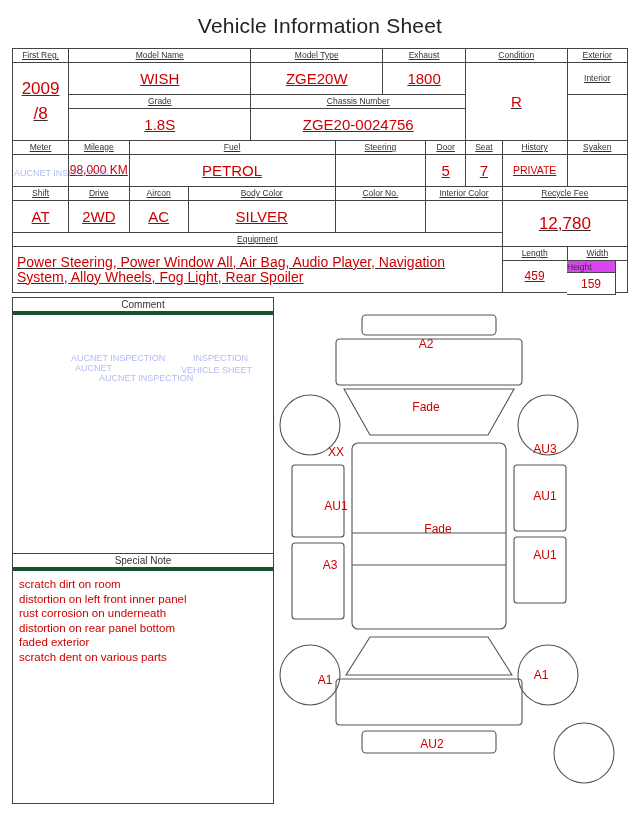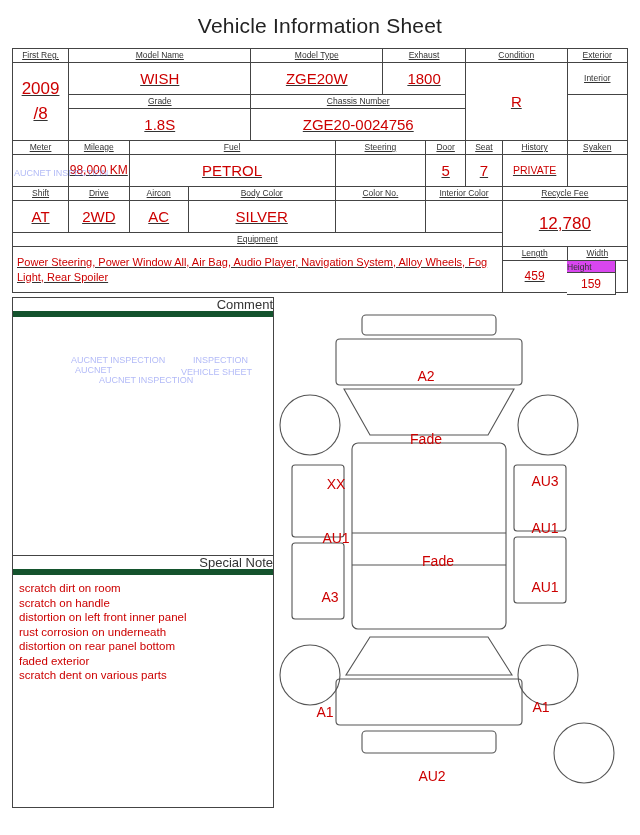--- a/index.html
+++ b/index.html
@@ -64,21 +64,21 @@
   }
   .val.xs {
     font-size: 10.5px;
   }
   .main-top {
     width: 616px;
     text-decoration: underline;
   }
 
   .equip-text {
-    font-size: 11px;
+    font-size: 14px;
     color: #cc0000;
     text-align: left;
     padding: 2px 4px;
     line-height: 15px;
     height: 32px;
   }
 
   
   .lower {
     display: flex;
@@ -92,23 +92,23 @@
   .right-col {
     width: 354px;
     box-sizing: border-box;
     position: relative;
   }
   .panel {
     border: 1px solid #444444;
     box-sizing: border-box;
   }
   .panel-head {
-    font-size: 13px;
-    text-align: right;
-    border-bottom: 6px solid #14532d;
+    font-size: 10px;
+    text-align: center;
+    border-bottom: 4px solid #14532d;
     height: 13px;
     line-height: 13px;
     color: #333333;
   }
   .comment-body {
     height: 238px;
     position: relative;
     overflow: hidden;
   }
   .watermark {
@@ -139,25 +139,24 @@
     position: absolute;
     left: 0;
     right: 0;
     bottom: 6px;
     text-align: center;
     font-size: 9.5px;
     color: #333333;
   }
   .code {
     position: absolute;
-    font-size: 14px;
+    font-size: 12px;
     color: #cc0000;
     white-space: nowrap;
     transform: translate(-50%, -50%);
-    margin-top: 32px;
   }
   .bg-watermark-top {
     position: absolute;
     left: 14px;
     top: 168px;
     font-size: 9px;
     color: #6677ee;
     opacity: 0.5;
     white-space: nowrap;
   }
@@ -295,21 +294,20 @@
           <div class="watermark" style="left:62px; top:48px;">AUCNET</div>
           <div class="watermark" style="left:180px; top:38px;">INSPECTION</div>
           <div class="watermark" style="left:86px; top:58px;">AUCNET  INSPECTION</div>
           <div class="watermark" style="left:168px; top:50px;">VEHICLE SHEET</div>
         </div>
       </div>
       <div class="panel" style="border-top:none;">
         <div class="panel-head">Special Note</div>
         <div class="special-body">
           <div class="special-line">scratch dirt on room</div>
-          <div class="special-line">scratch on handle</div>
           <div class="special-line">distortion on left front inner panel</div>
           <div class="special-line">rust corrosion on underneath</div>
           <div class="special-line">distortion on rear panel bottom</div>
           <div class="special-line">faded exterior</div>
           <div class="special-line">scratch dent on various parts</div>
         </div>
       </div>
     </div>
 
     <div class="right-col">

